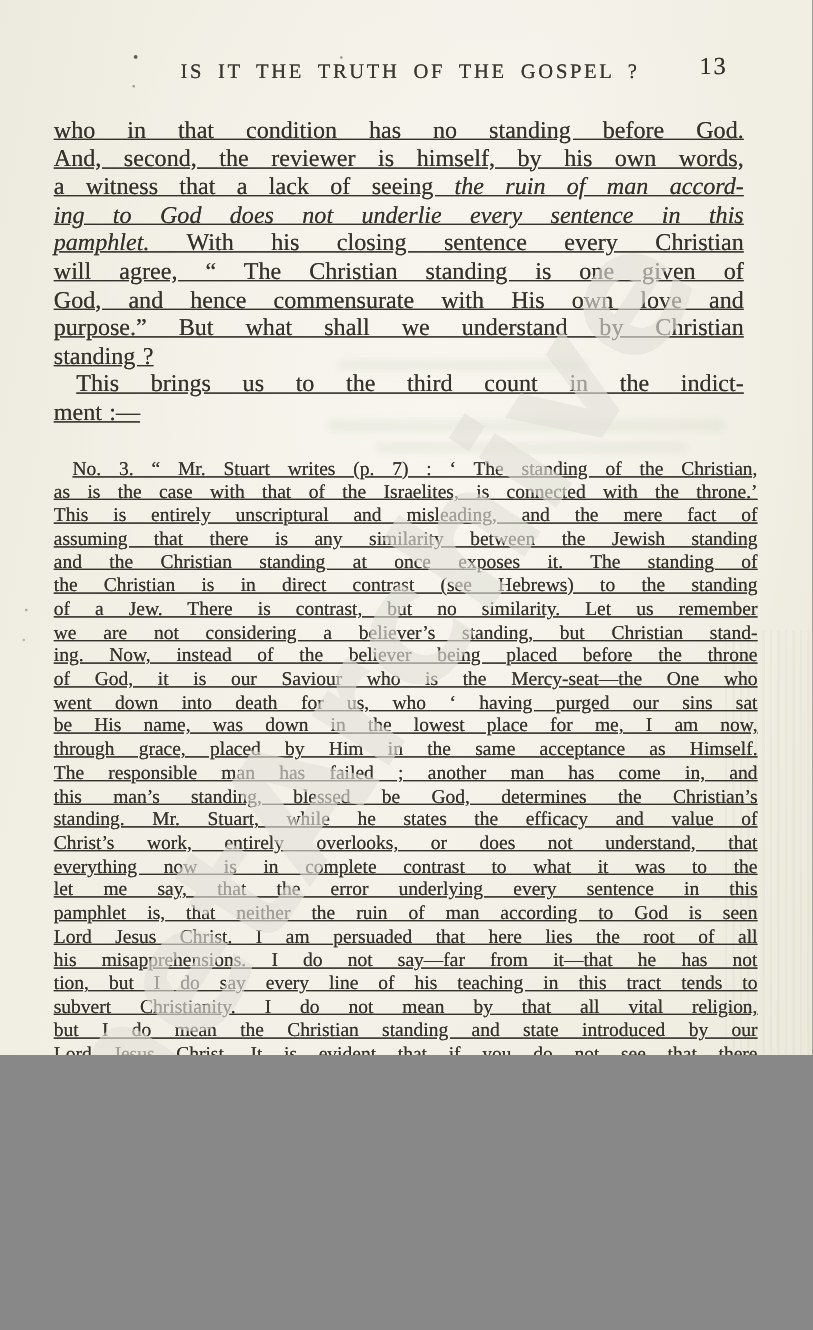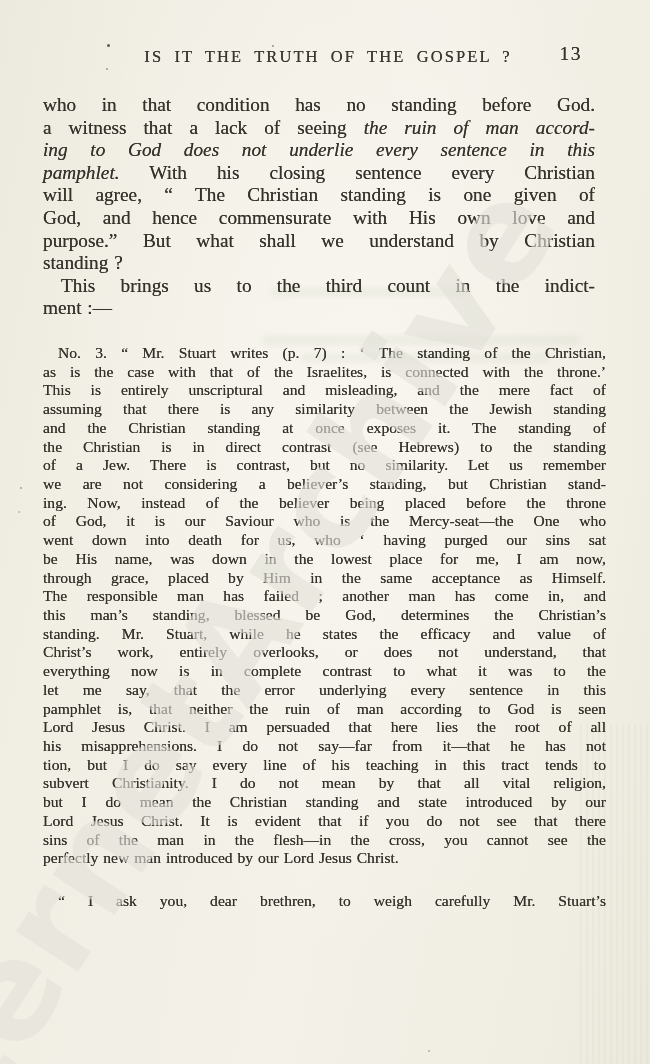--- a/index.html
+++ b/index.html
@@ -1,18 +1,18 @@
 <!DOCTYPE html>
 <html><head>
 <meta charset="utf-8">
 <style>
   html,body{margin:0;padding:0;background:#888;}
   .scan{
     position:relative;
-    width:650px;height:1064px;
+    width:650px;height:844px;
     margin:0 auto;
     overflow:hidden;
     background:
       radial-gradient(ellipse at 54% 38%, rgba(248,246,239,.9) 0%, rgba(241,238,228,.0) 60%),
       linear-gradient(100deg, #ece9de 0%, #f1eee4 18%, #f3f1e8 55%, #f0ede2 86%, #ebe8dc 100%);
     font-family:"Liberation Serif","DejaVu Serif",serif;
     color:#35322c;
     text-shadow:0 0 .35px rgba(53,50,44,.85);
   }
   .texture-right{
@@ -20,21 +20,21 @@
     background:repeating-linear-gradient(90deg, rgba(90,85,70,.03) 0 2px, rgba(0,0,0,0) 2px 6px);
   }
   .content{position:absolute;left:43px;top:0;width:552px;z-index:2;}
   .running-head{position:relative;margin-top:46px;height:21px;}
   .running-head .title{
     position:absolute;left:50%;transform:translateX(-50%);margin-left:9px;top:1px;
     white-space:nowrap;font-size:16.5px;letter-spacing:2.1px;word-spacing:5px;color:#3a372f;
   }
   .running-head .pagenum{position:absolute;right:13px;top:-3px;font-size:19.5px;letter-spacing:1.5px;}
   .para{text-align:justify;}
-  .para .line{text-align:justify;text-align-last:justify;word-spacing:1px;}
+  .para .line{text-align:justify;text-align-last:justify;word-spacing:1px;text-decoration:underline;}
   .para .line.last{text-align-last:left;}
   .para .line.ind{text-indent:18px;}
   .it{font-style:italic;}
   .block-open{font-size:19.3px;line-height:22.6px;margin-top:27px;}
   .block-trans{font-size:19.3px;line-height:22.6px;}
   .block-quote{font-size:15.6px;line-height:18.72px;margin-top:17px;width:563px;}
   .block-quote .line.ind{text-indent:15px;margin-top:24px;}
   .watermark{
     position:absolute;left:-200px;top:1170px;
     transform:rotate(-57deg);transform-origin:0 0;
@@ -66,20 +66,21 @@
   <div class="texture-right"></div>
 
   <div class="content">
     <header class="running-head">
       <span class="title">IS IT THE TRUTH OF THE GOSPEL ?</span>
       <span class="pagenum">13</span>
     </header>
 
     <section class="para block-open">
         <div class="line"><span>who in that condition has no standing before God.</span></div>
+        <div class="line"><span>And, second, the reviewer is himself, by his own words,</span></div>
         <div class="line"><span>a witness that a lack of seeing </span><span class="it">the ruin of man accord-</span></div>
         <div class="line"><span class="it">ing to God does not underlie every sentence in this</span></div>
         <div class="line"><span class="it">pamphlet.</span><span> With his closing sentence every Christian</span></div>
         <div class="line"><span>will agree, “ The Christian standing is one given of</span></div>
         <div class="line"><span>God, and hence commensurate with His own love and</span></div>
         <div class="line"><span>purpose.” But what shall we understand by Christian</span></div>
         <div class="line last"><span>standing ?</span></div>
       </section>
 
     <section class="para block-trans">

